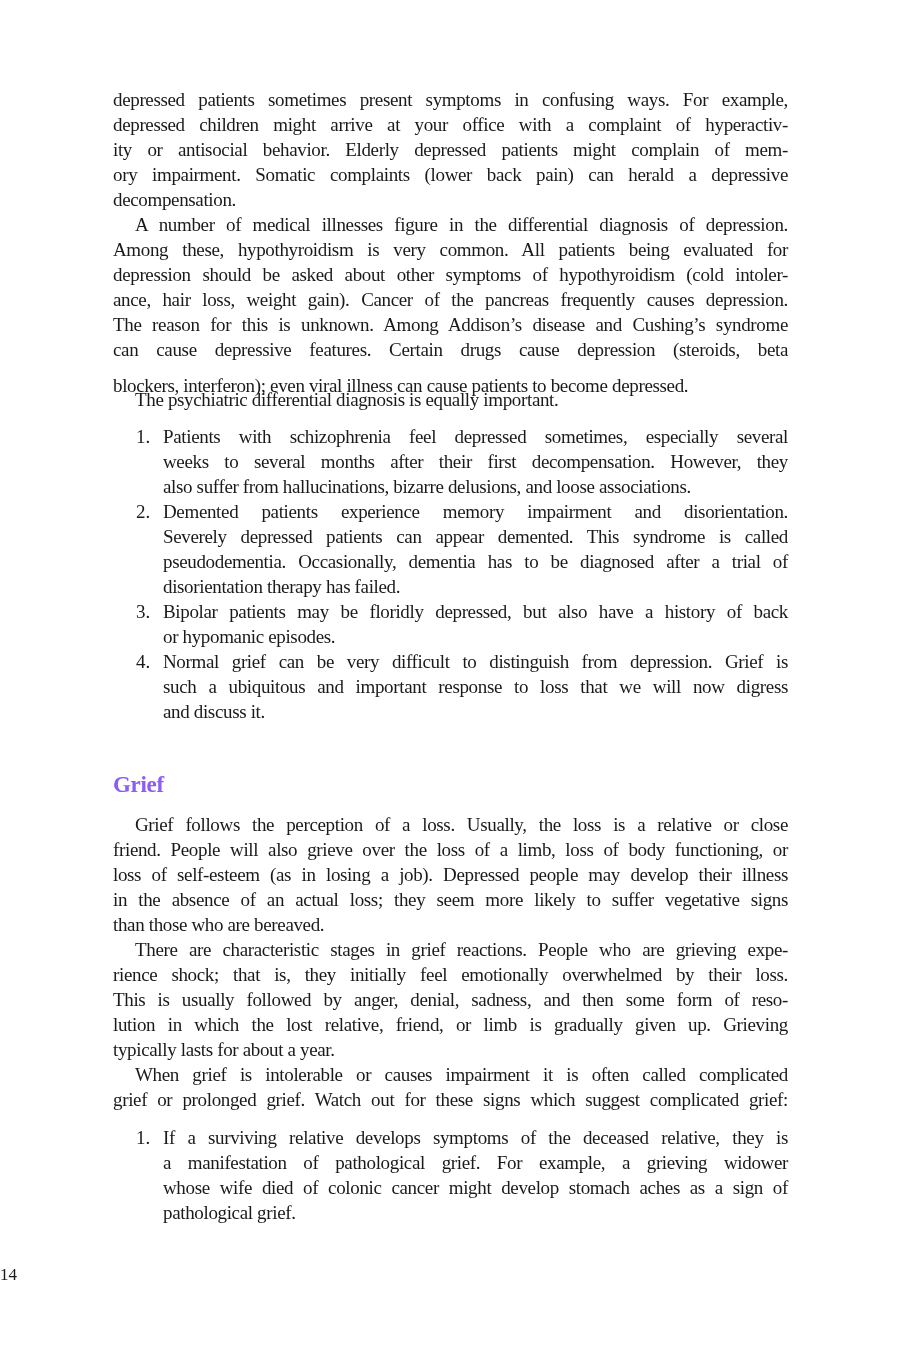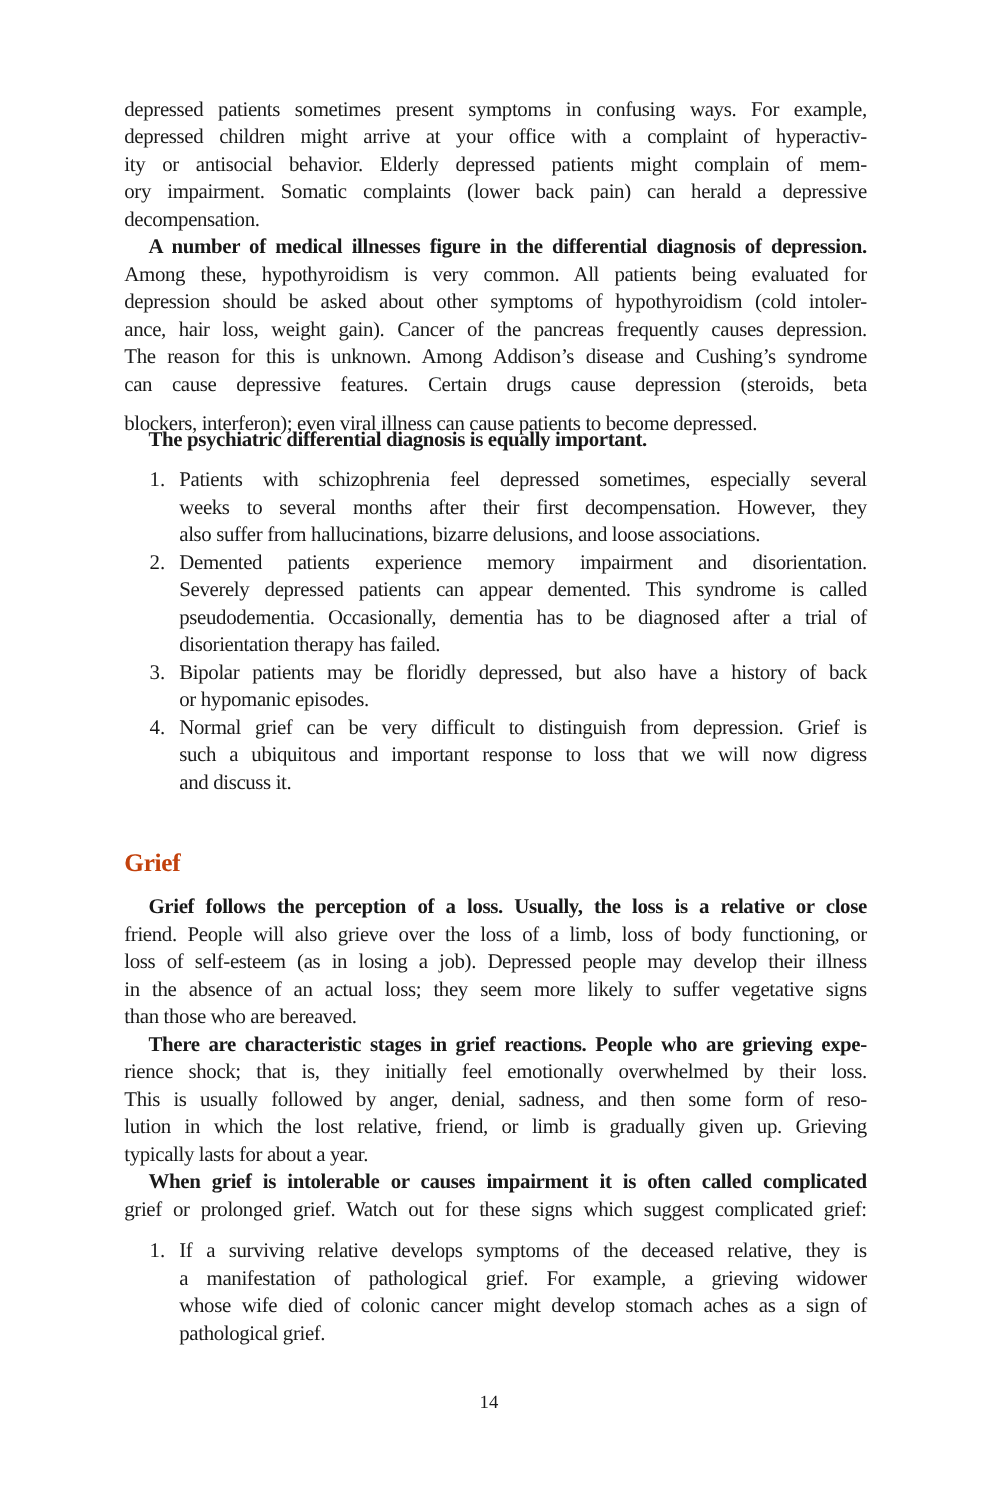--- a/index.html
+++ b/index.html
@@ -33,21 +33,20 @@
       letter-spacing: -0.35px;
       text-align: justify;
       text-align-last: justify;
     }
     .line.last {
       text-align-last: left;
     }
     .line.indent {
       left: 135px;
       width: 653px;
-      font-weight: bold;
     }
     .line.li {
       left: 163px;
       width: 625px;
     }
     .num {
       position: absolute;
       left: 136px;
       width: 24px;
       height: 25px;
@@ -55,29 +54,29 @@
       line-height: 25px;
       white-space: nowrap;
     }
     .heading {
       position: absolute;
       left: 113px;
       top: 770px;
       font-size: 23px;
       line-height: 30px;
       font-weight: bold;
-      color: #c2410c;
+      color: #8b5cf6;
       letter-spacing: -0.3px;
     }
     .page-number {
       position: absolute;
       left: 0;
       width: 889px;
       top: 1263px;
-      text-align: center;
+      text-align: left;
       font-size: 17px;
       line-height: 24px;
     }
     .it { }
   </style>
 </head>
 <body>
 
 <div class="page">
 

